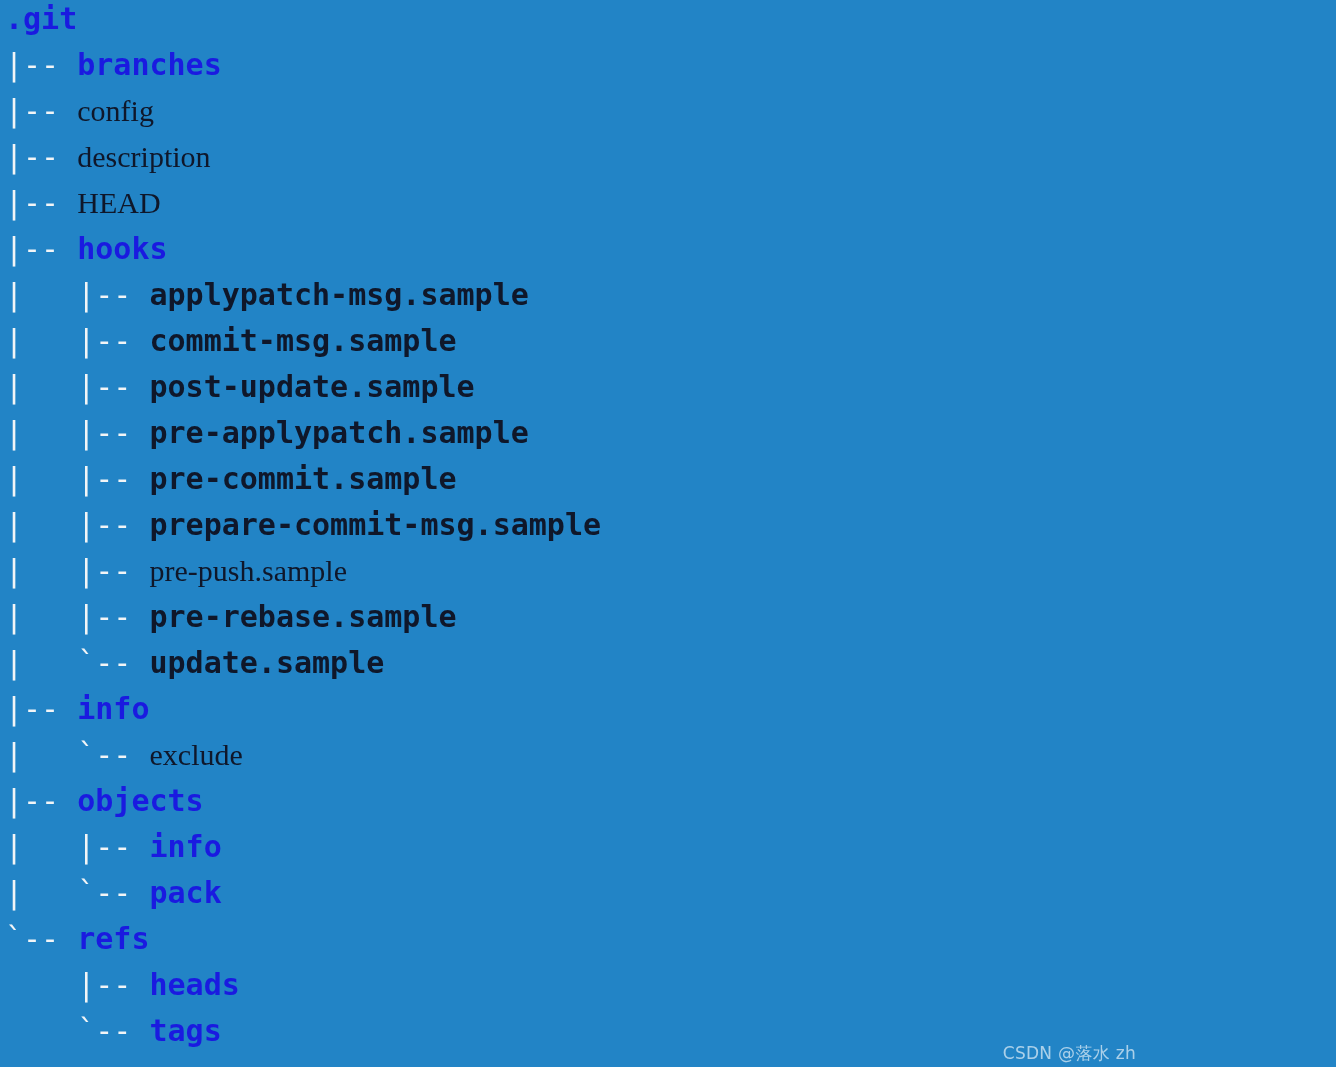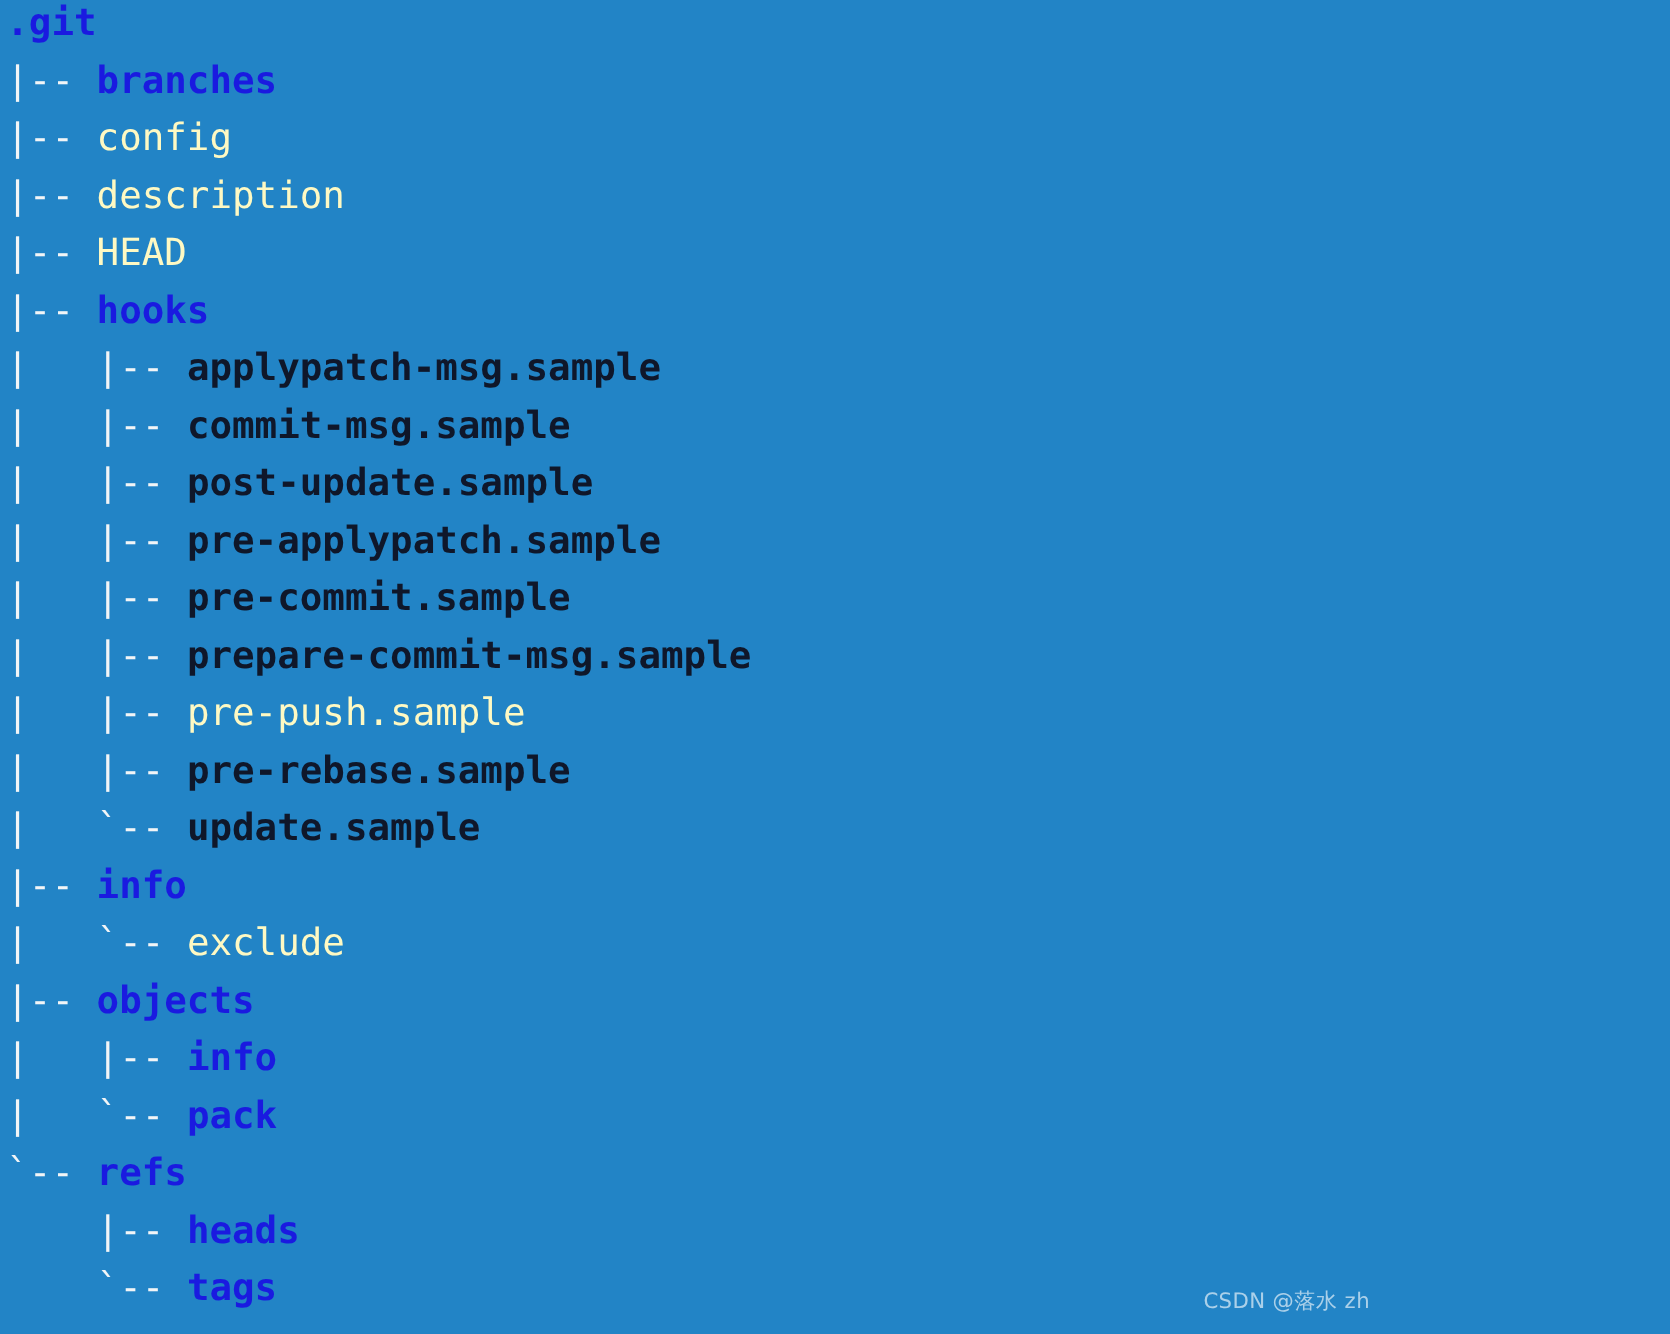--- a/index.html
+++ b/index.html
@@ -11,20 +11,21 @@
   #terminal {
     position: relative;
     width: 1110px;
     height: 1067px;
     background: #2284c6;
     overflow: hidden;
     font-family: "DejaVu Sans Mono", "Liberation Mono", monospace;
     font-size: 30px;
     line-height: 46px;
     letter-spacing: 0px;
+    padding-left: 40px;
     -webkit-font-smoothing: antialiased;
   }
   #tree-output {
     position: absolute;
     left: 5px;
     top: -4px;
     white-space: pre;
     margin: 0;
     padding: 0;
     font-family: inherit;
@@ -43,27 +44,28 @@
   }
   .node-dir {
     color: #1a1ae0;
     font-weight: bold;
   }
   .node-exec {
     color: #0f172a;
     font-weight: bold;
   }
   .node-file {
-    color: #fef9c3;
+    color: #0f172a;
     font-weight: normal;
+    font-family: Liberation Serif, serif;
   }
   #watermark {
     position: absolute;
     right: 14px;
-    bottom: 16px;
+    bottom: 4px;
     color: rgba(255, 255, 255, 0.62);
     font-family: "DejaVu Sans", "Liberation Sans", sans-serif;
     font-size: 17px;
     line-height: 20px;
     white-space: pre;
     letter-spacing: 0.3px;
   }
 </style>
 </head>
 <body>

